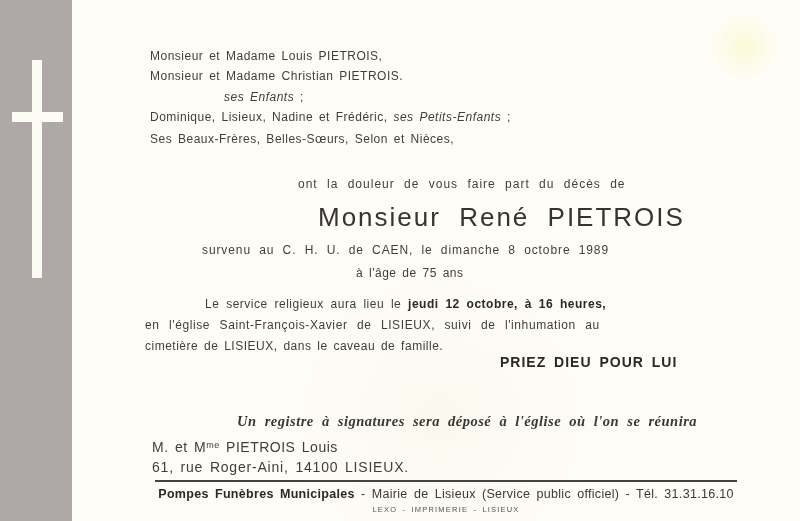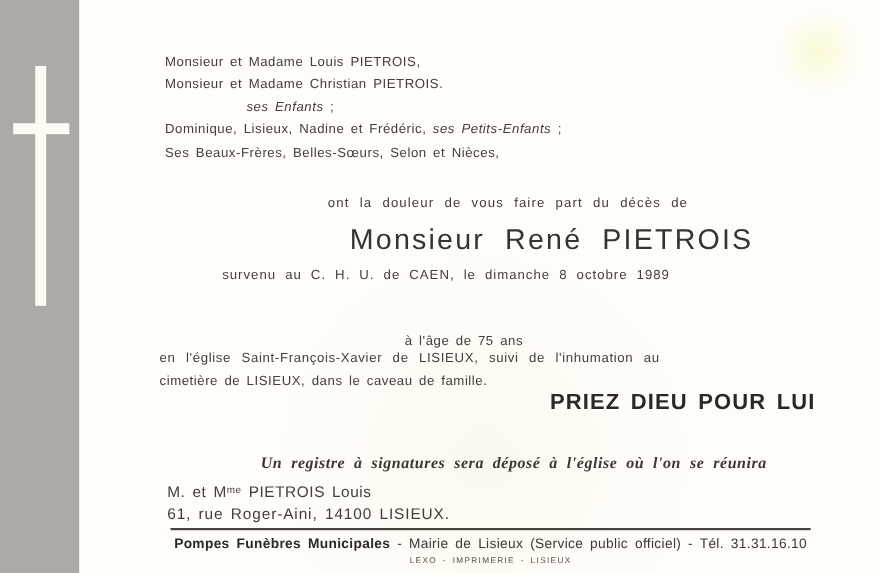--- a/index.html
+++ b/index.html
@@ -32,26 +32,26 @@
   .l-fam1{left:150px;top:49px;}
   .l-fam2{left:150px;top:69px;}
   .l-fam3{left:224px;top:90px;}
   .l-fam4{left:150px;top:110px;}
   .l-fam5{left:150px;top:132px;}
   .l-fam6{left:150px;top:151px;}
 
   .l-lead{left:262px;top:177px;letter-spacing:1px;word-spacing:5px;margin-left:36px;}
   .l-name{left:300px;top:202px;font-size:26px;letter-spacing:2px;word-spacing:9px;color:#363431;margin-left:18px;}
   .l-death{left:202px;top:243px;letter-spacing:.9px;word-spacing:4px;}
-  .l-age{left:368px;top:266px;margin-top:37px;}
+  .l-age{left:356px;top:266px;}
 
   .l-svc1{left:205px;top:297px;word-spacing:3px;}
   .l-svc2{left:145px;top:318px;letter-spacing:.6px;word-spacing:5.5px;}
   .l-svc3{left:145px;top:339px;}
-  .l-prayer{left:500px;top:354px;font-size:20px;font-weight:700;color:#2b2927;letter-spacing:1px;word-spacing:3px;}
+  .l-prayer{left:500px;top:354px;font-size:14px;font-weight:700;color:#2b2927;letter-spacing:1px;word-spacing:3px;}
 
   .l-selon{left:281px;top:383px;font-size:17px;font-style:italic;letter-spacing:.8px;word-spacing:3px;}
   .l-registre{left:237px;top:413px;font-family:"Liberation Serif",serif;font-weight:700;font-style:italic;font-size:14.5px;word-spacing:4px;color:#3a3734;}
 
   .l-contact1{left:152px;top:439px;font-size:14px;}
   .l-contact2{left:152px;top:459px;font-size:14px;letter-spacing:.8px;}
   .sup{font-size:9px;position:relative;top:-4px;}
 
   .rule{position:absolute;left:155px;top:480px;width:582px;height:2px;background:#47443f;}
   .l-footer{left:155px;top:487px;width:582px;text-align:center;font-size:12.5px;letter-spacing:.3px;word-spacing:2.5px;color:#3c3936;}
@@ -73,20 +73,21 @@
   <div class="line l-fam2">Monsieur et Madame Christian PIETROIS.</div>
   <div class="line l-fam3"><span class="it">ses Enfants</span><span> ;</span></div>
   <div class="line l-fam4"><span>Dominique, Lisieux, Nadine et Frédéric, </span><span class="it">ses Petits-Enfants</span><span> ;</span></div>
   <div class="line l-fam5">Ses Beaux-Frères, Belles-Sœurs, Selon et Nièces,</div>
 
   <div class="line l-lead">ont la douleur de vous faire part du décès de</div>
   <div class="line l-name">Monsieur René PIETROIS</div>
   <div class="line l-death">survenu au C. H. U. de CAEN, le dimanche 8 octobre 1989</div>
   <div class="line l-age">à l'âge de 75 ans</div>
 
+  <div class="line l-svc1"><span>Le service religieux aura lieu le </span><span class="bold">jeudi 12 octobre, à 16 heures,</span></div>
   <div class="line l-svc2">en l'église Saint-François-Xavier de LISIEUX, suivi de l'inhumation au</div>
   <div class="line l-svc3">cimetière de LISIEUX, dans le caveau de famille.</div>
   <div class="line l-prayer">PRIEZ DIEU POUR LUI</div>
 
   <div class="line l-registre">Un registre à signatures sera déposé à l'église où l'on se réunira</div>
 
   <div class="line l-contact1"><span>M. et M</span><span class="sup">me</span><span> PIETROIS Louis</span></div>
   <div class="line l-contact2">61, rue Roger-Aini, 14100 LISIEUX.</div>
 
   <div class="rule"></div>

